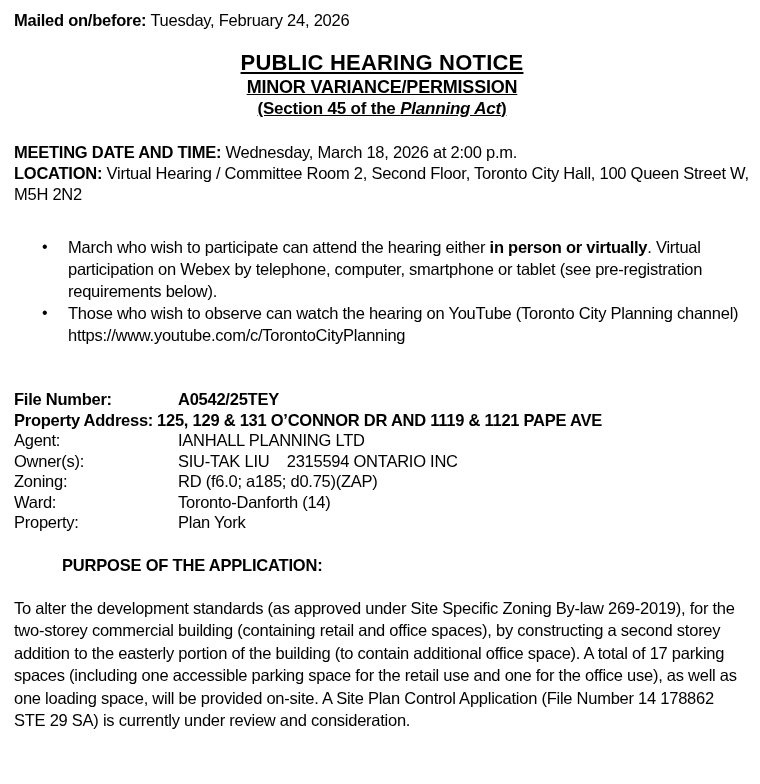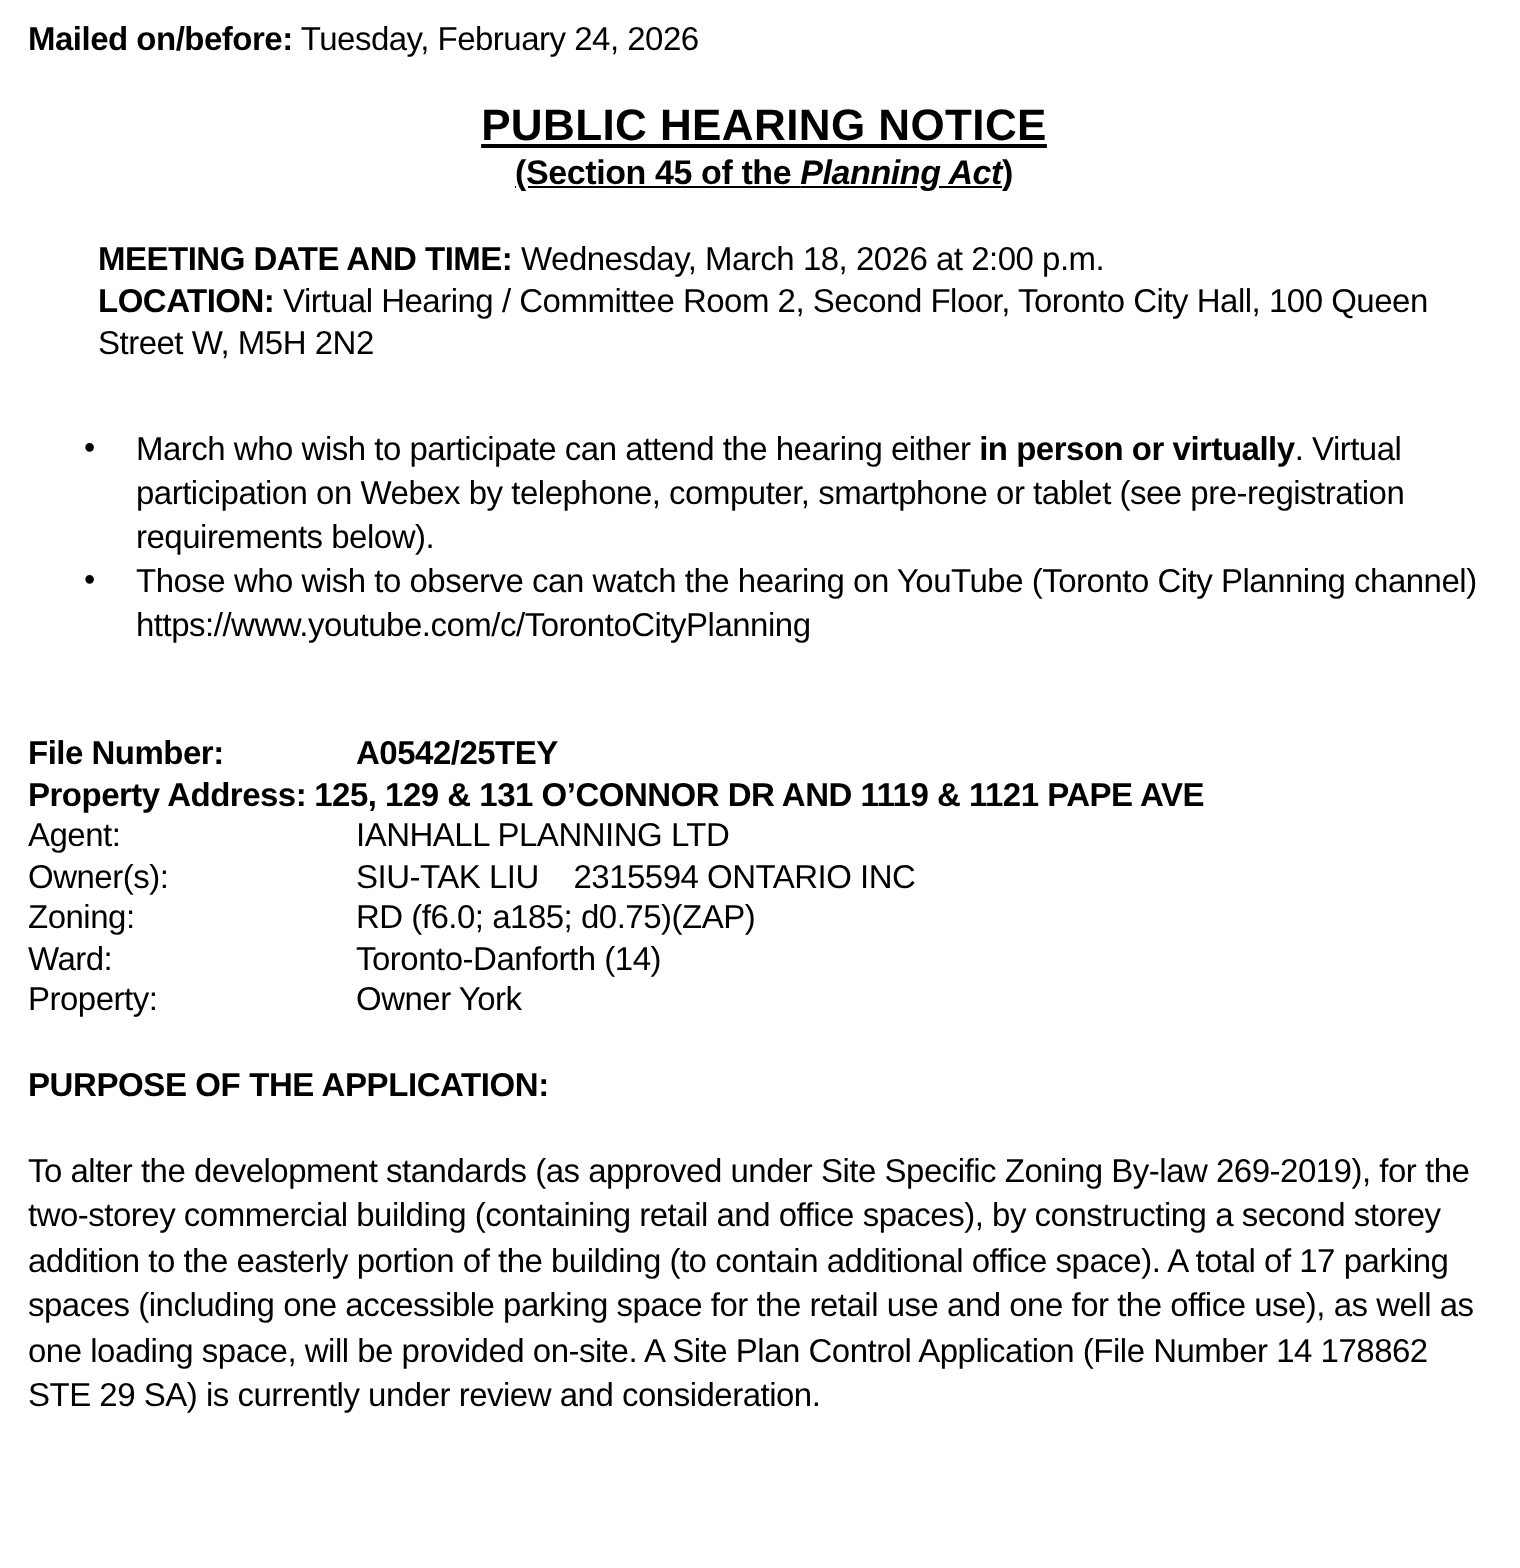--- a/index.html
+++ b/index.html
@@ -71,21 +71,20 @@
   .title-sec {
     font-size: 17px;
     font-weight: bold;
     line-height: 22px;
     letter-spacing: -0.2px;
   }
 
   
   .meeting-block {
     margin-top: 22px;
-    margin-left: 35px;
   }
   .meeting-block .line { line-height: 21px; }
 
   
   .bullets {
     margin-top: 31px;
     padding: 0;
     list-style: none;
   }
   .bullets li {
@@ -128,39 +127,41 @@
     flex: 1 1 auto;
   }
 
   
   .purpose-heading {
     margin-top: 22px;
     font-size: 16.5px;
     font-weight: bold;
     line-height: 20px;
     letter-spacing: -0.2px;
+    margin-left: 48px;
   }
   .purpose-body {
     margin-top: 22px;
     font-size: 16.5px;
     line-height: 22.5px;
     letter-spacing: -0.25px;
     width: 734px;
   }
 </style>
 </head>
 <body>
 
 <div class="page">
   <div class="content">
 
     <div class="mailed"><span class="b">Mailed on/before:</span><span> Tuesday, February 24, 2026</span></div>
 
     <div class="title-block">
       <div class="title-main">PUBLIC HEARING NOTICE</div>
+      <div class="title-sub">MINOR VARIANCE/PERMISSION</div>
       <div class="title-sec"><span>(Section 45 of the </span><span class="i">Planning Act</span><span>)</span></div>
     </div>
 
     <div class="meeting-block">
       <div class="line"><span class="b">MEETING DATE AND TIME:</span><span> Wednesday, March 18, 2026 at 2:00 p.m.</span></div>
       <div class="line"><span class="b">LOCATION:</span><span> Virtual Hearing / Committee Room 2, Second Floor, Toronto City Hall, 100 Queen Street W, M5H 2N2</span></div>
     </div>
 
     <ul class="bullets">
       <li>
@@ -199,21 +200,21 @@
         <span class="detail-value">RD (f6.0; a185; d0.75)(ZAP)</span>
       </div>
 
       <div class="detail-row">
         <span class="detail-label">Ward:</span>
         <span class="detail-value">Toronto-Danforth (14)</span>
       </div>
 
       <div class="detail-row">
         <span class="detail-label">Property:</span>
-        <span class="detail-value">Owner York</span>
+        <span class="detail-value">Plan York</span>
       </div>
 
 
     </div>
 
     <div class="purpose-heading">PURPOSE OF THE APPLICATION:</div>
     <div class="purpose-body">To alter the development standards (as approved under Site Specific Zoning By-law 269-2019), for the two-storey commercial building (containing retail and office spaces), by constructing a second storey addition to the easterly portion of the building (to contain additional office space). A total of 17 parking spaces (including one accessible parking space for the retail use and one for the office use), as well as one loading space, will be provided on-site. A Site Plan Control Application (File Number 14 178862 STE 29 SA) is currently under review and consideration.</div>
 
   </div>
 </div>

